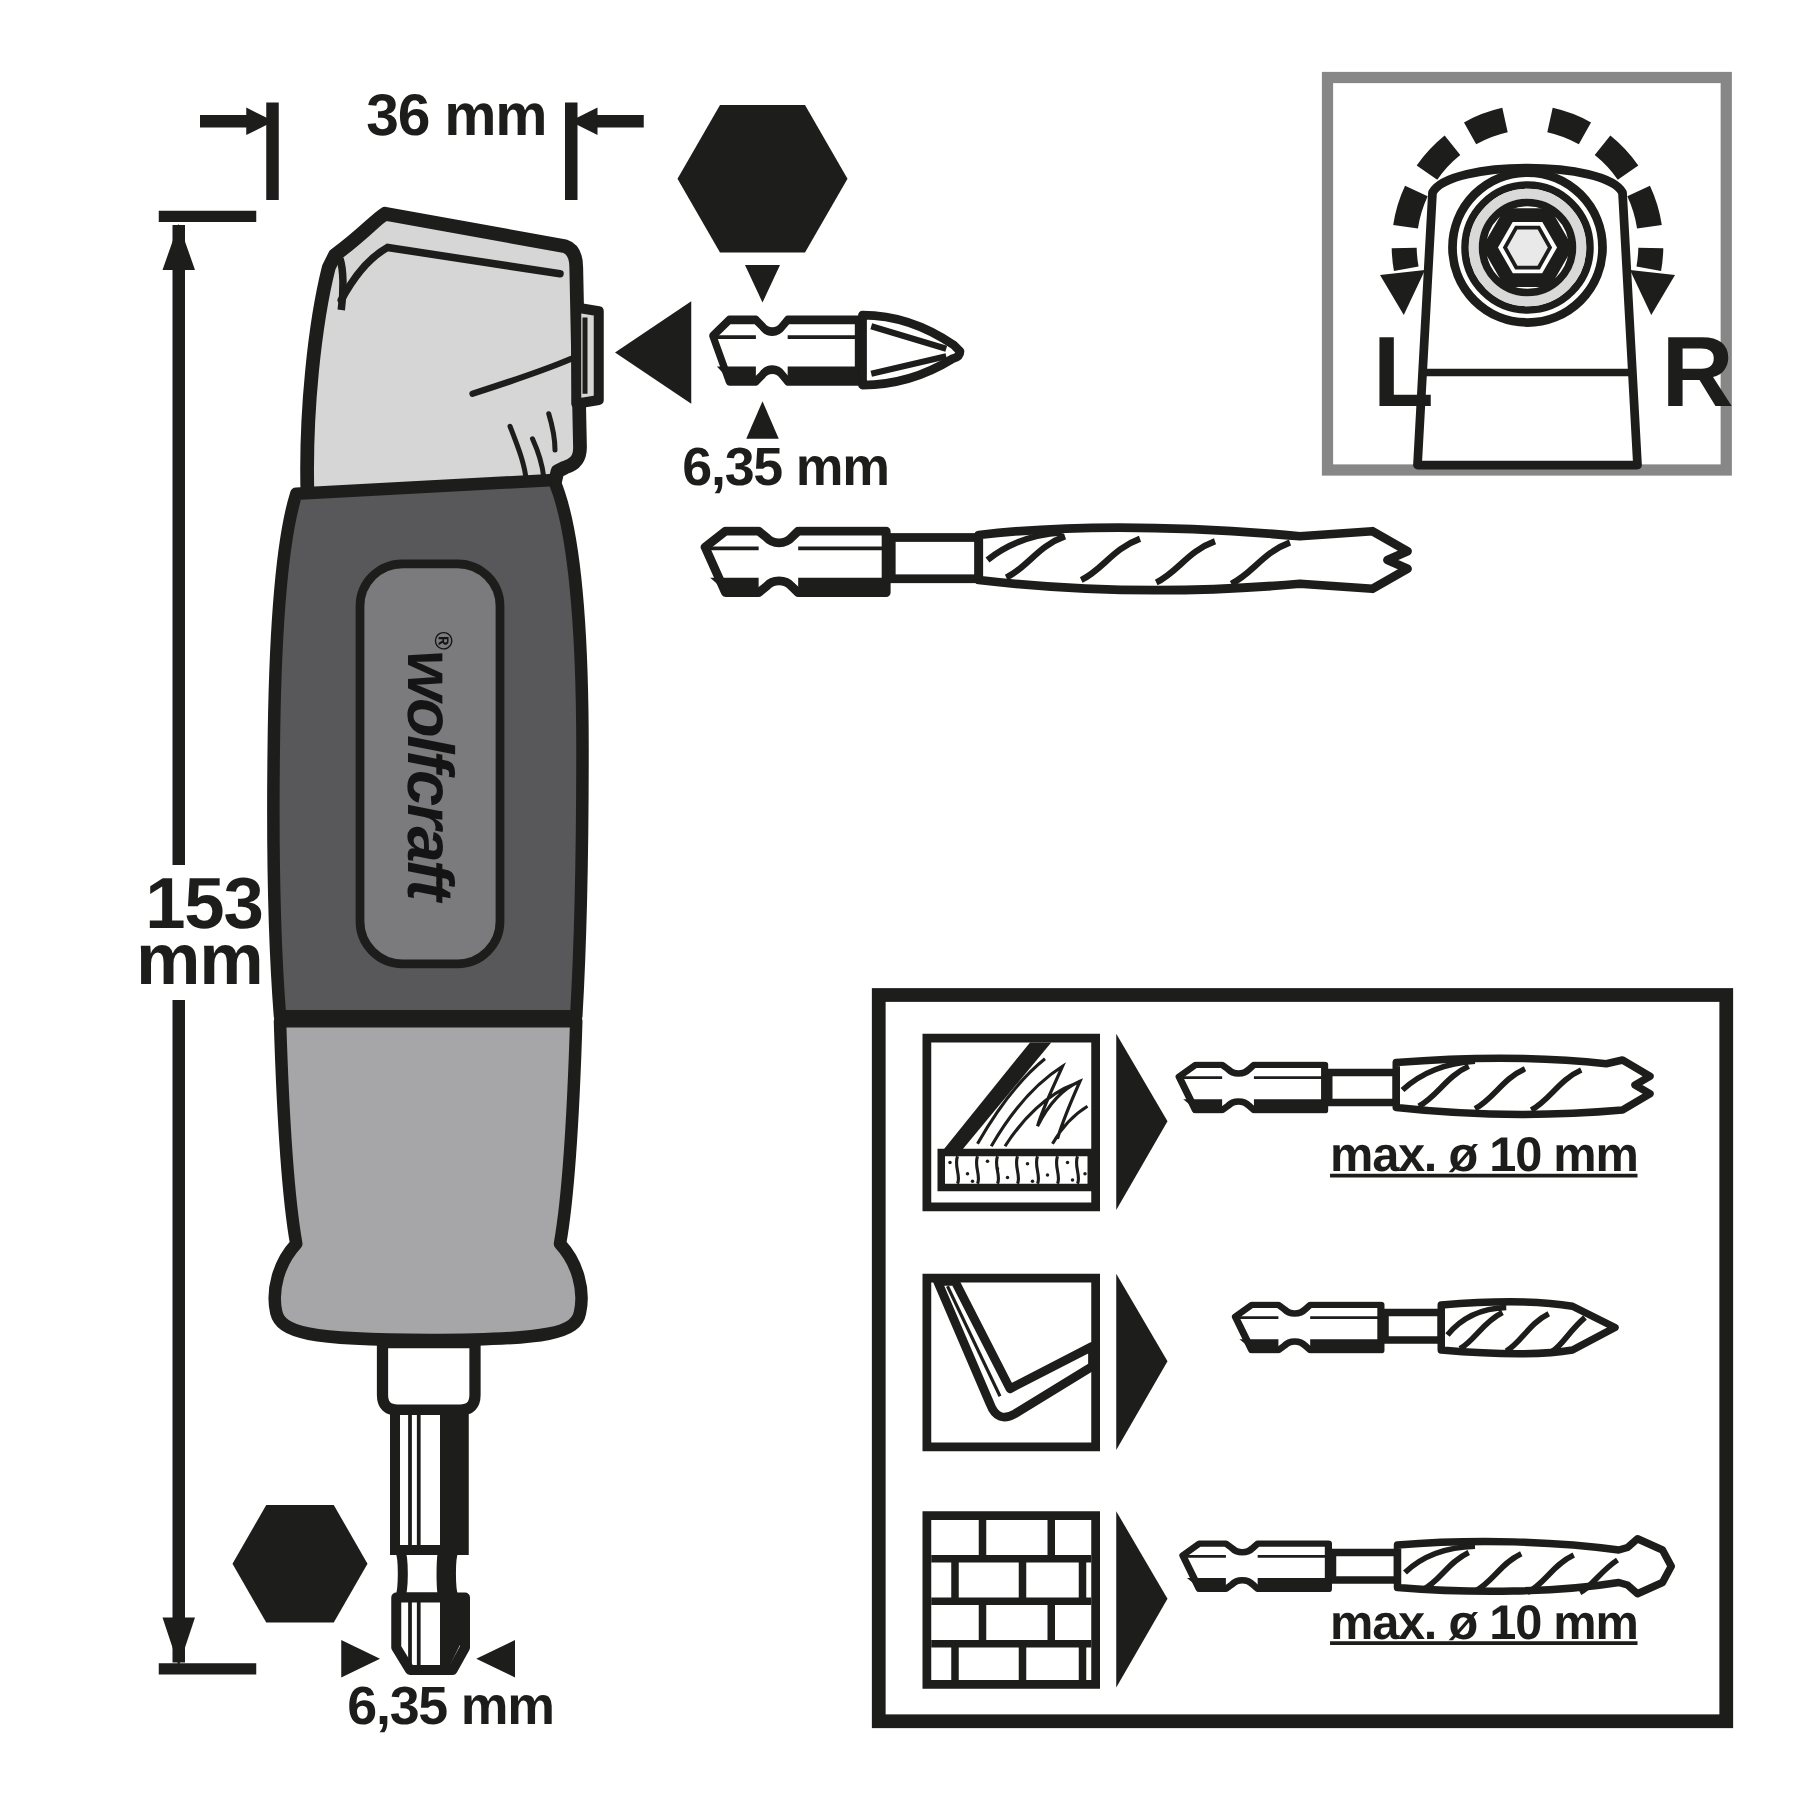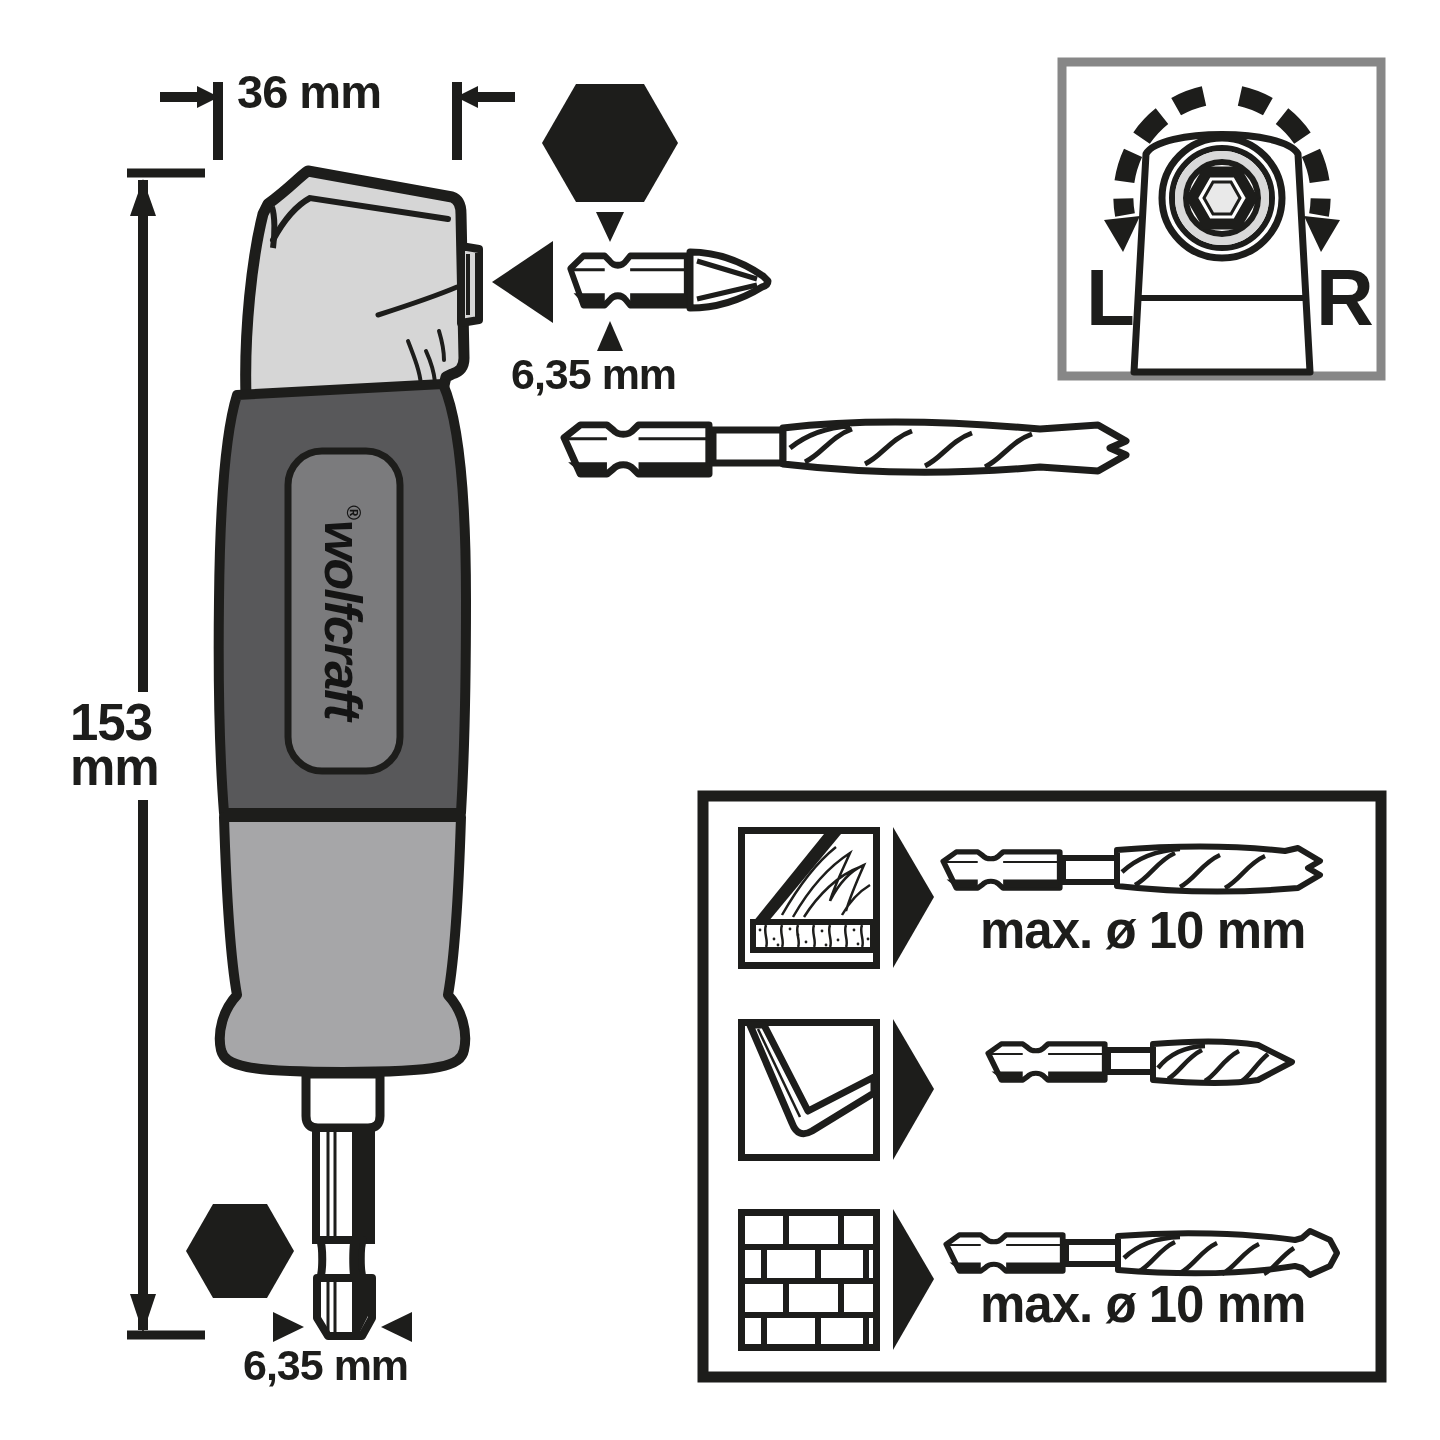--- a/index.html
+++ b/index.html
@@ -1,27 +1,27 @@
 <!DOCTYPE html>
 <html><head>
 <meta charset="utf-8">
 <style>
   html,body{margin:0;padding:0;background:#fff;}
   #canvas{position:relative;width:1440px;height:1440px;background:#fff;overflow:hidden;
           font-family:"Liberation Sans",sans-serif;color:#1d1d1b;}
   #art{position:absolute;left:0;top:0;}
-  .lbl{position:absolute;font-weight:700;color:#1d1d1b;text-align:left;
+  .lbl{position:absolute;font-weight:700;color:#1d1d1b;text-align:right;
        letter-spacing:-1px;line-height:1.0;white-space:nowrap;}
   #width-label{left:237px;top:68px;width:200px;font-size:47px;}
-  #height-label{left:70px;top:700px;width:140px;font-size:51px;line-height:45px;}
+  #height-label{left:70px;top:700px;width:140px;font-size:58px;line-height:45px;}
   #bit-top-label{left:511px;top:353px;width:200px;font-size:43px;}
   #bit-bottom-label{left:243px;top:1344px;width:200px;font-size:43px;}
   #l-label{left:1086px;top:258px;width:60px;font-size:80px;}
   #r-label{left:1316px;top:258px;width:70px;font-size:80px;}
-  .max-label{width:330px;font-size:51px;}
+  .max-label{width:330px;font-size:39px;text-decoration:underline;}
   #row1-label{left:980px;top:905px;}
   #row2-label{left:980px;top:1097px;}
   #row3-label{left:980px;top:1279px;}
   #brand-logo{position:absolute;left:193px;top:582px;width:300px;height:60px;
       transform:rotate(90deg);transform-origin:50% 50%;text-align:center;
       font-size:52px;font-weight:700;font-style:italic;letter-spacing:-2px;color:#141414;}
   #brand-logo .reg{font-size:20px;vertical-align:22px;font-style:normal;letter-spacing:0;}
 </style>
 </head>
 <body>

